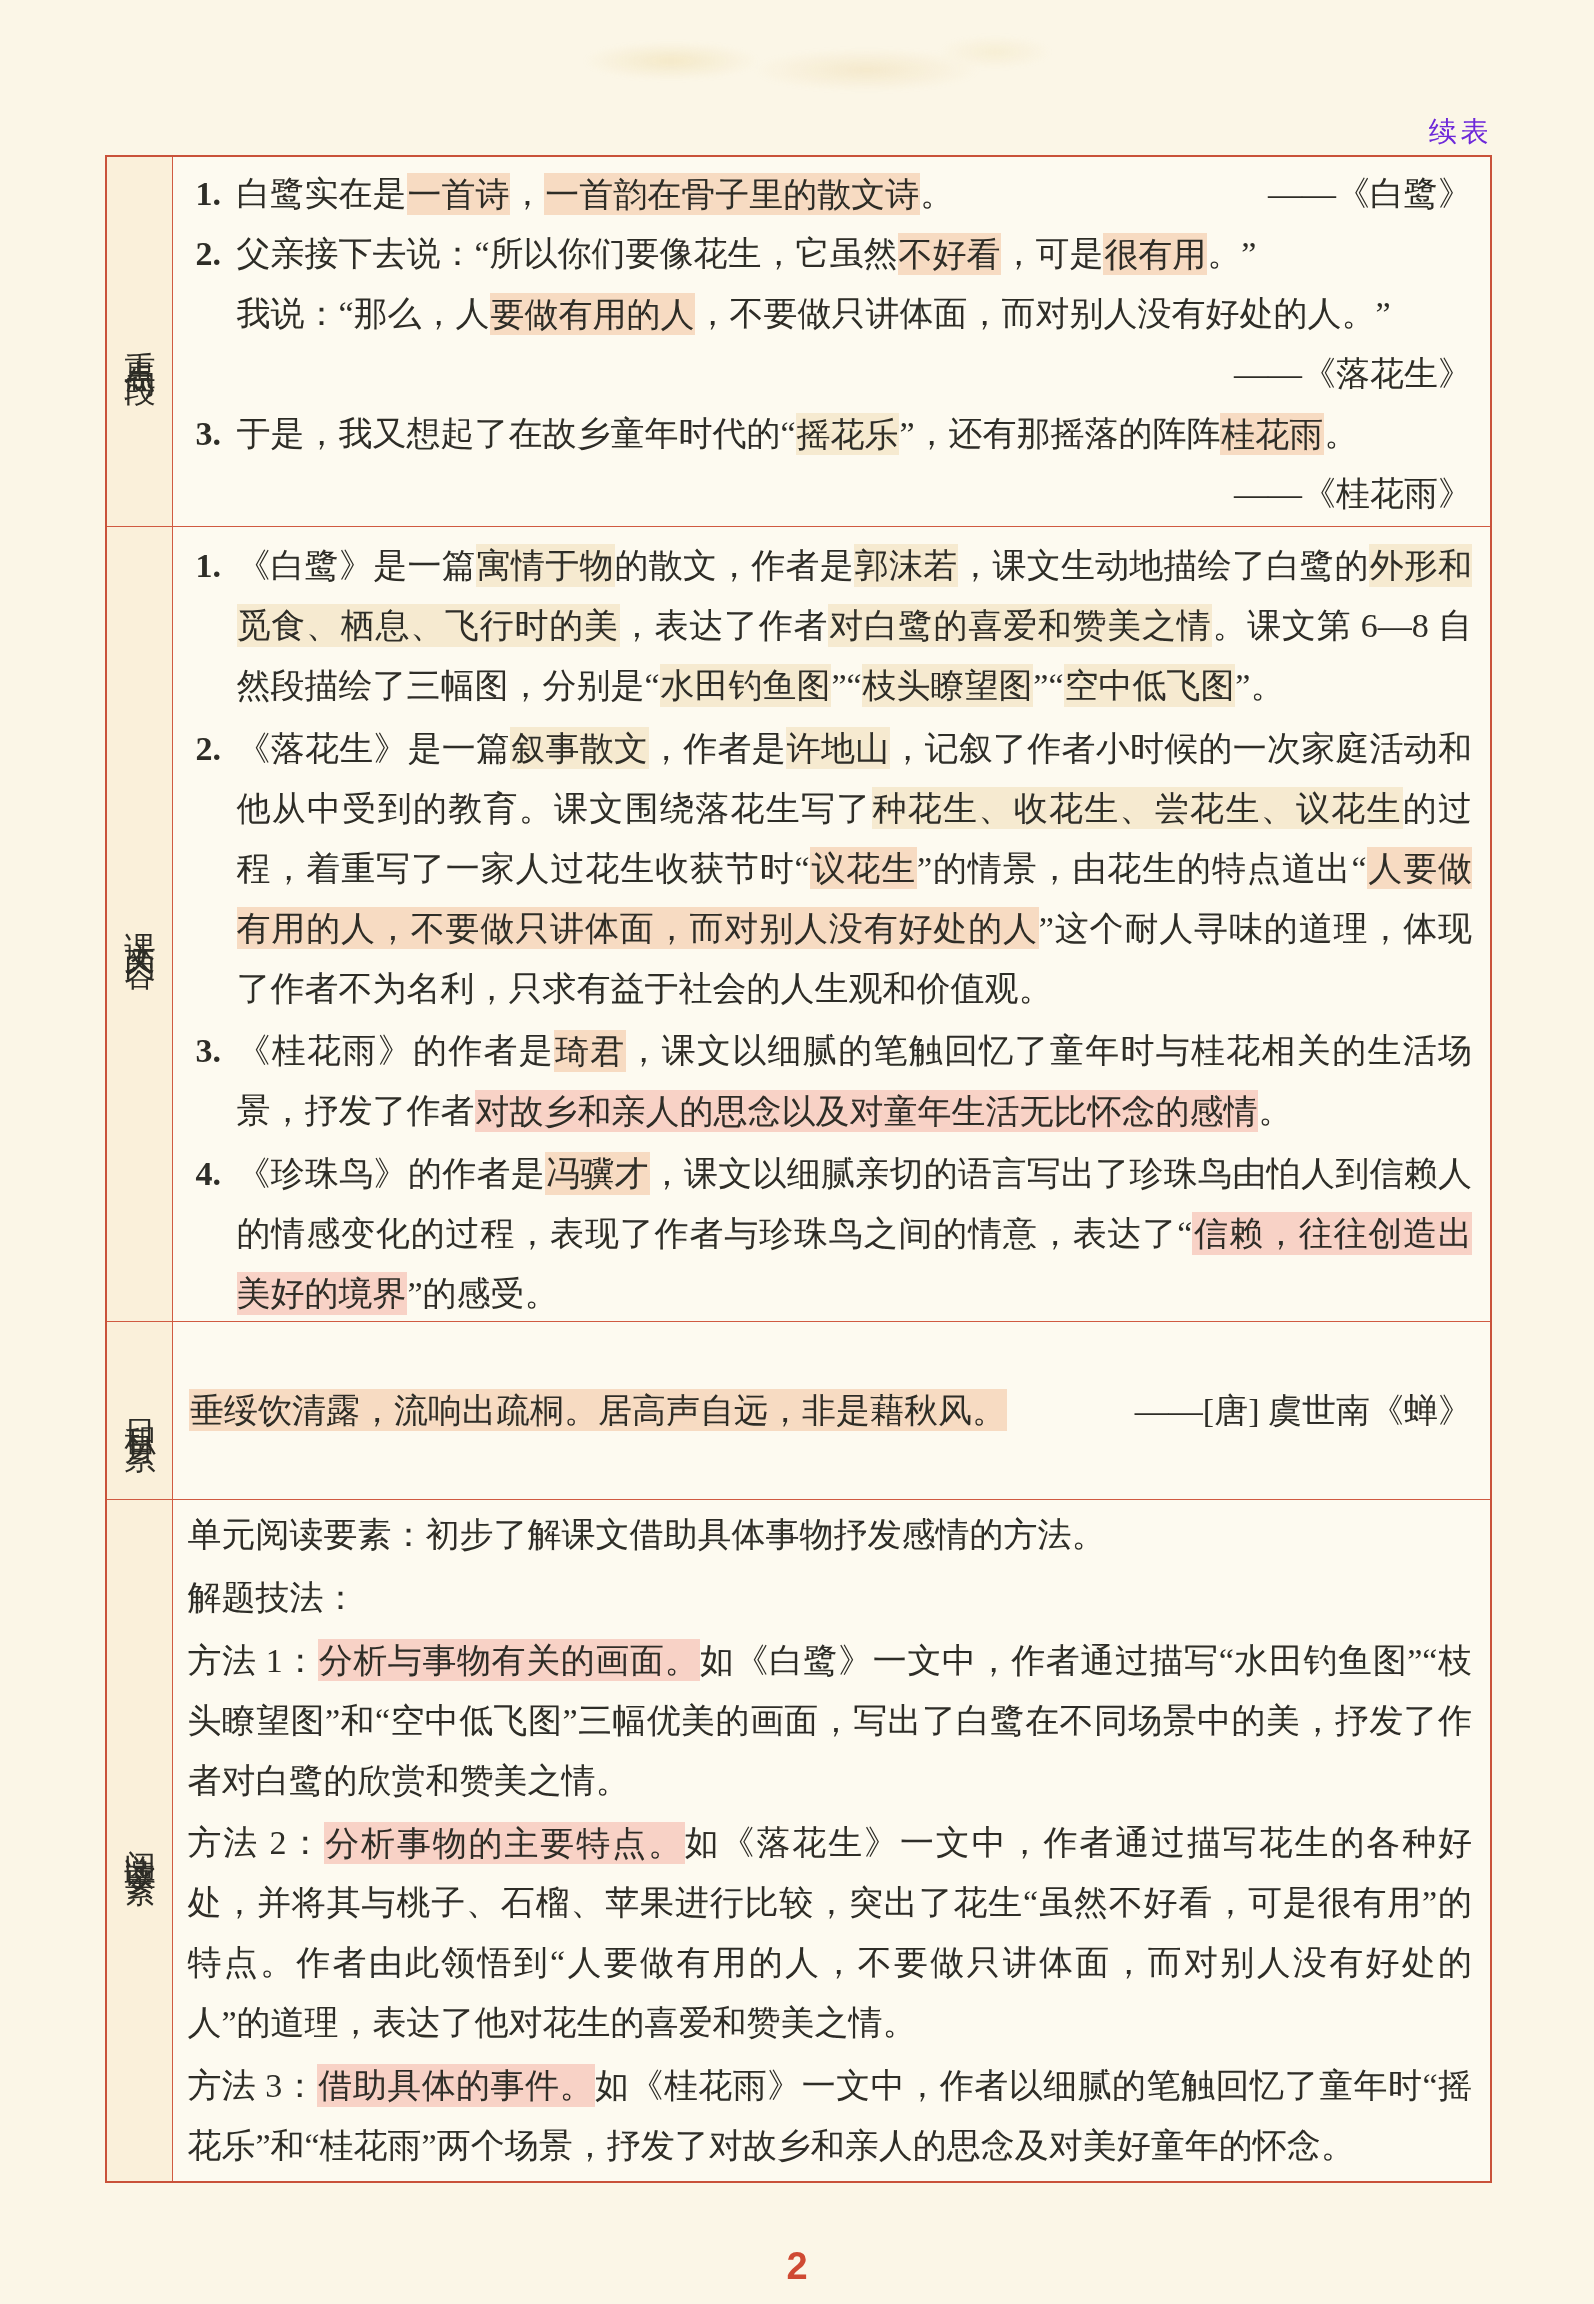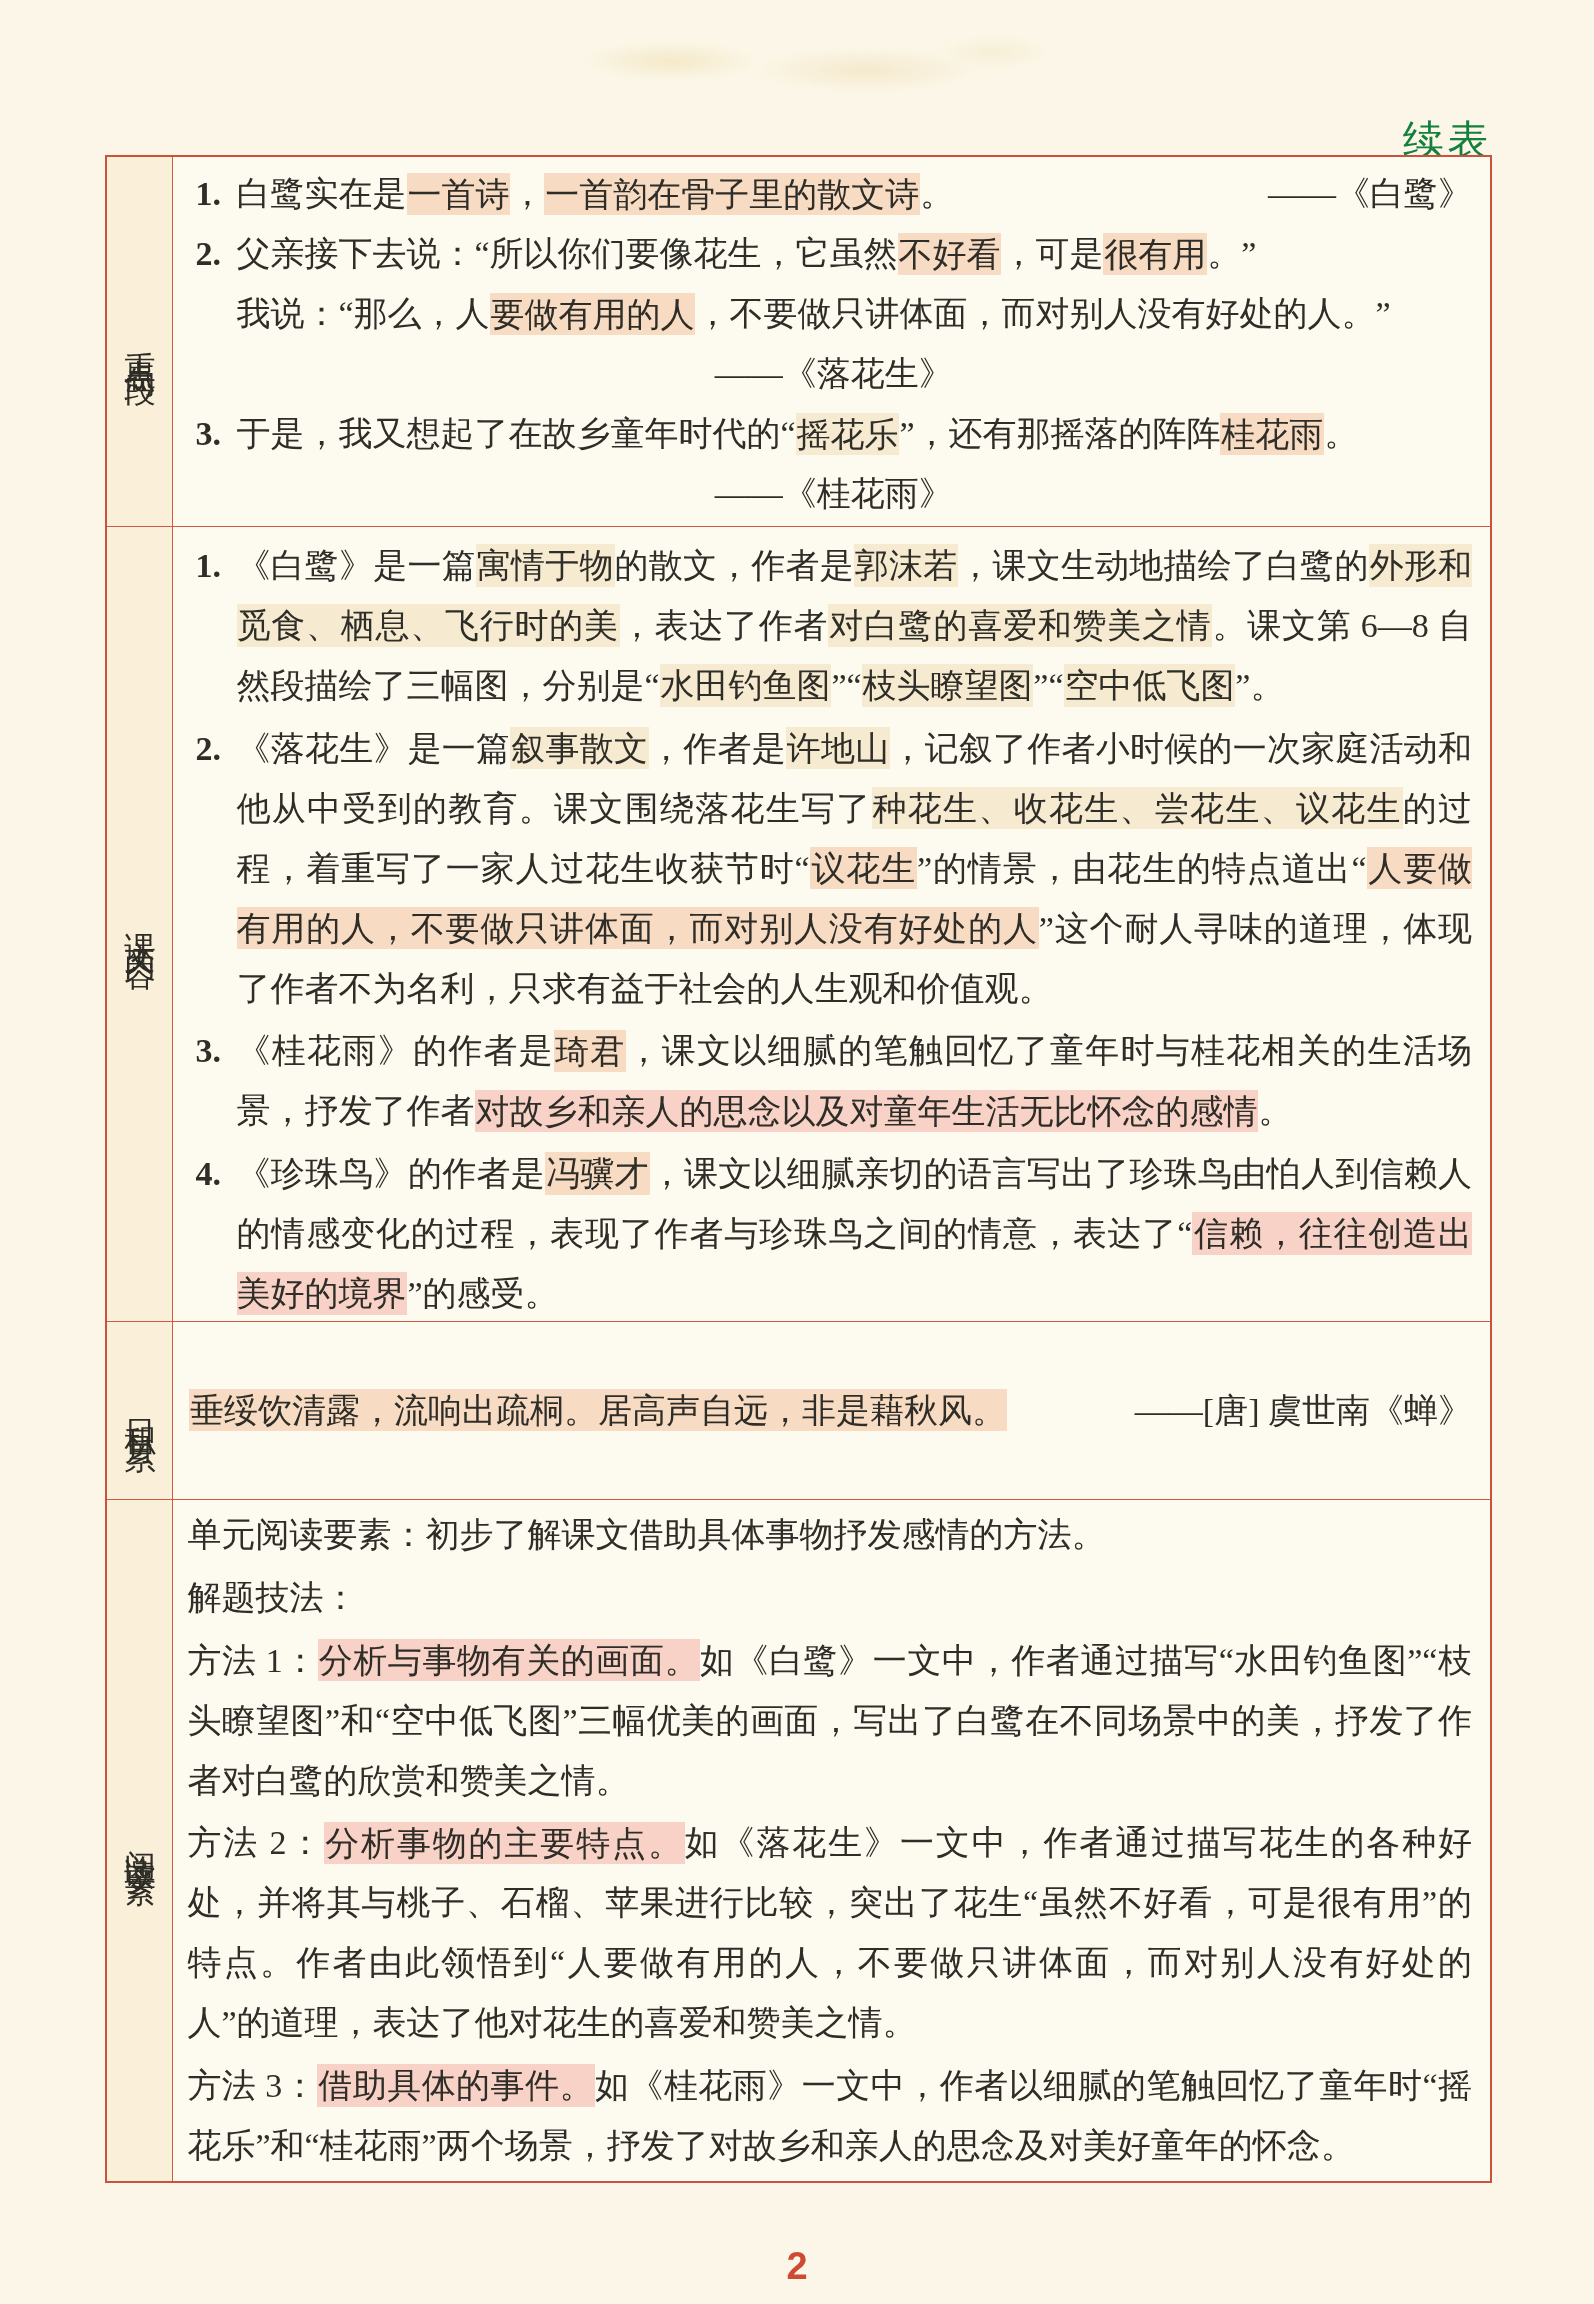--- a/index.html
+++ b/index.html
@@ -28,22 +28,22 @@
     left: 504px; top: 16px; width: 558px; height: 90px;
     background:
       radial-gradient(ellipse 126px 27px at 30% 50%, rgba(228,200,120,.28), rgba(228,200,120,0) 70%),
       radial-gradient(ellipse 162px 31px at 65% 60%, rgba(225,190,110,.22), rgba(225,190,110,0) 70%),
       radial-gradient(ellipse 81px 23.4px at 88% 40%, rgba(230,205,130,.18), rgba(230,205,130,0) 70%);
     filter: blur(2.7px);
   }
   .continued-label {
     position: absolute;
     top: 113px; right: 102px;
-    font-size: 41px; letter-spacing: 3.6px;
-    color: #15803d;
+    font-size: 28px; letter-spacing: 3.6px;
+    color: #6d28d9;
   }
   .sheet {
     position: absolute;
     left: 105px; top: 155px;
     width: 1387px; height: 2028px;
     border: 2.7px solid var(--table-border);
     background: var(--content-bg);
     display: flex; flex-direction: column;
   }
   .row { display: flex; flex: none; overflow: hidden; }
@@ -71,21 +71,21 @@
     text-align: justify;
   }
   .row-r2 .row-content { padding-top: 9px; }
   .row-r3 .row-content { padding: 0 18px 0 16px; display: flex; flex-direction: column; justify-content: center; }
   .row-r4 .row-content { padding-top: 5.4px; padding-left: 14.4px; }
   .row-r2 .para + .para, .row-r4 .para + .para { margin-top: 2.7px; }
   .para { position: relative; padding-left: 41px; }
   .para.flush { padding-left: 0; }
   .num { position: absolute; left: 0; top: 0; width: 41px; font-weight: 700; }
   .attr-inline { float: right; }
-  .attr-line { text-align: center; }
+  .attr-line { text-align: right; }
   .hl { padding: 2.7px 0.9px; margin-top: 16px; }
   .hl-peach  { background: var(--hl-peach); }
   .hl-pink   { background: var(--hl-pink); }
   .hl-yellow { background: var(--hl-yellow); }
   .bold { font-weight: 400; }
   .page-number {
     position: absolute;
     left: 0; right: 0; top: 2245px;
     text-align: center;
     font-family: "Liberation Sans", "DejaVu Sans", sans-serif;

